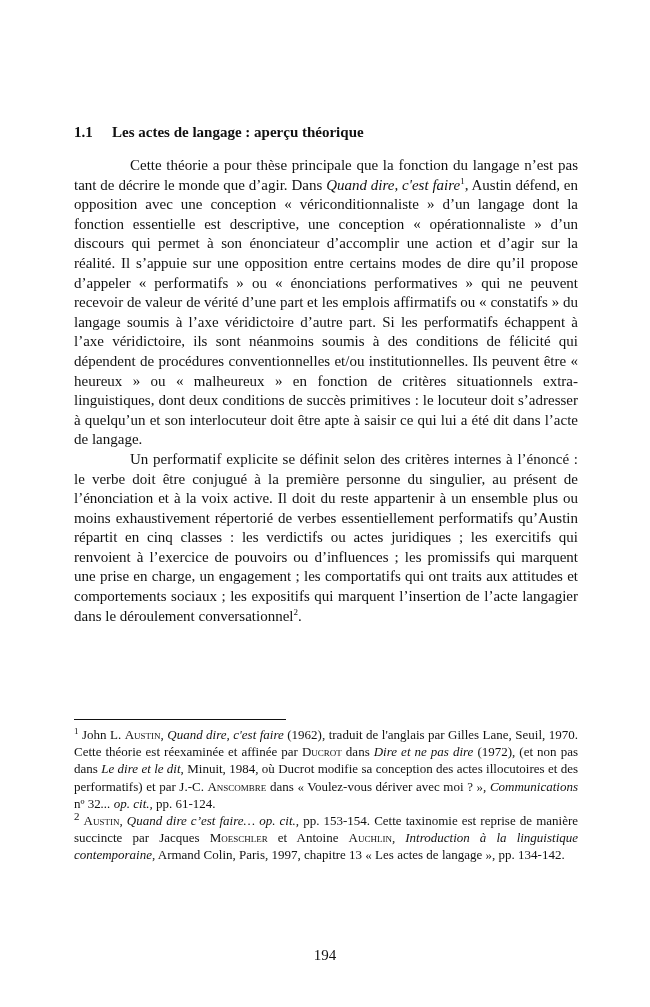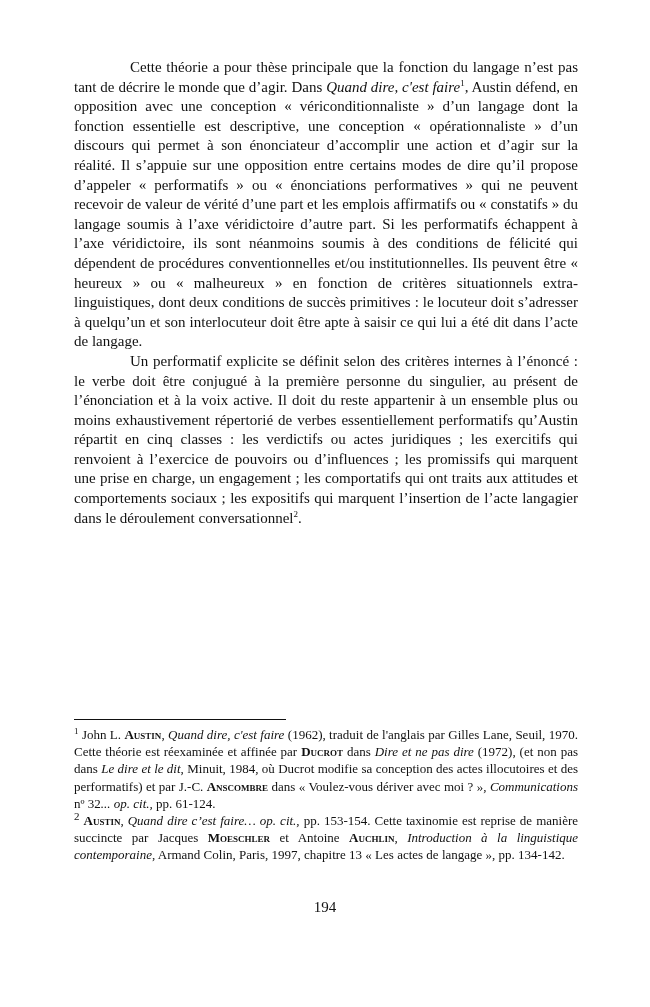--- a/index.html
+++ b/index.html
@@ -4,32 +4,35 @@
   <style>
     html, body { margin: 0; padding: 0; background: #ffffff; }
     body { width: 650px; height: 1007px; position: relative; overflow: hidden; color: #111; font-family: "Liberation Serif", serif; }
     .page { position: absolute; left: 74px; top: 58px; width: 504px; }
     p { margin: 0; font-size: 15px; line-height: 19.6px; text-align: justify; }
     .ind { text-indent: 56px; }
     .heading { margin-top: 64px; margin-bottom: 14px; font-weight: bold; font-size: 15px; line-height: 20px; }
     .heading .num { display: inline-block; width: 38px; }
     i { font-style: italic; }
     sup { font-size: 9px; line-height: 0; vertical-align: 6px; }
-    .sc { font-variant: small-caps; font-weight: bold; }
+    .sc { font-variant: small-caps; }
     .fn-rule { position: absolute; left: 74px; top: 719px; width: 212px; height: 1px; background: #111; }
     .footnotes { position: absolute; left: 74px; top: 726px; width: 504px; }
     .footnotes p { font-size: 13px; line-height: 17.2px; }
     .fn-mark { font-size: 9px; vertical-align: 5px; line-height: 0; }
-    .pagenum { position: absolute; left: 0; width: 650px; top: 899px; text-align: center; font-size: 15px; }
+    .pagenum { position: absolute; left: 0; width: 650px; top: 947px; text-align: center; font-size: 15px; }
   </style>
 </head>
 <body>
 
 <div class="page">
 
+  <div class="heading">
+    <span class="num">1.1</span><span>Les actes de langage : aperçu théorique</span>
+  </div>
 
   <p class="ind"><span>Cette théorie a pour thèse principale que la fonction du langage n’est pas tant de décrire le monde que d’agir. Dans </span><i>Quand dire, c'est faire</i><sup>1</sup><span>, Austin défend, en opposition avec une conception « véri­conditionnaliste » d’un langage dont la fonction essentielle est descriptive, une conception « opérationnaliste » d’un discours qui permet à son énonciateur d’accomplir une action et d’agir sur la réalité. Il s’appuie sur une opposition entre certains modes de dire qu’il propose d’appeler « performatifs » ou « énonciations performatives » qui ne peuvent recevoir de valeur de vérité d’une part et les emplois affirmatifs ou « constatifs » du langage soumis à l’axe véridictoire d’autre part. Si les performatifs échappent à l’axe véridictoire, ils sont néanmoins soumis à des conditions de félicité qui dépendent de procédures conventionnelles et/ou institutionnelles. Ils peuvent être « heureux » ou « malheureux » en fonction de critères situationnels extra-linguistiques, dont deux conditions de succès primitives : le locuteur doit s’adresser à quelqu’un et son interlocuteur doit être apte à saisir ce qui lui a été dit dans l’acte de langage.</span></p>
 
   <p class="ind"><span>Un performatif explicite se définit selon des critères internes à l’énoncé : le verbe doit être conjugué à la première personne du singulier, au présent de l’énonciation et à la voix active. Il doit du reste appartenir à un ensemble plus ou moins exhaustivement répertorié de verbes essentiellement performatifs qu’Austin répartit en cinq classes : les verdictifs ou actes juridiques ; les exercitifs qui renvoient à l’exercice de pouvoirs ou d’influences ; les promissifs qui marquent une prise en charge, un engagement ; les comportatifs qui ont traits aux attitudes et comportements sociaux ; les expositifs qui marquent l’insertion de l’acte langagier dans le déroulement conversationnel</span><sup>2</sup><span>.</span></p>
 </div>
 
 <div class="fn-rule"></div>
 
 <div class="footnotes">
   <p><span class="fn-mark">1</span><span> John L. </span><span class="sc">Austin</span><span>, </span><i>Quand dire, c'est faire</i><span> (1962), traduit de l'anglais par Gilles Lane, Seuil, 1970. Cette théorie est réexaminée et affinée par </span><span class="sc">Ducrot</span><span> dans </span><i>Dire et ne pas dire</i><span> (1972), (et non pas dans </span><i>Le dire et le dit</i><span>, Minuit, 1984, où Ducrot modifie sa conception des actes illocutoires et des performatifs) et par J.-C. </span><span class="sc">Anscombre</span><span> dans « Voulez-vous dériver avec moi ? », </span><i>Communications</i><span> nº 32</span><i>... op. cit.,</i><span> pp. 61-124.</span></p>

